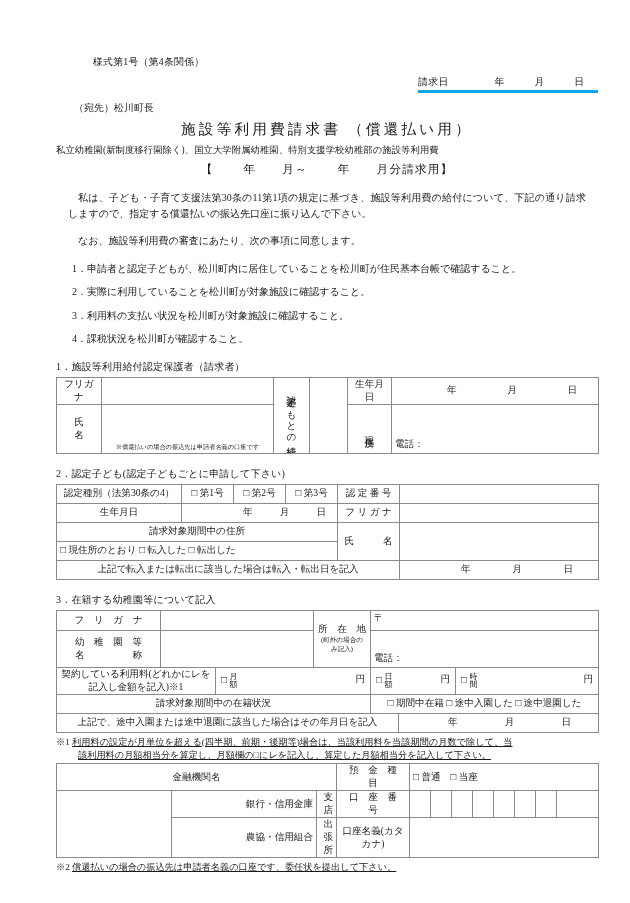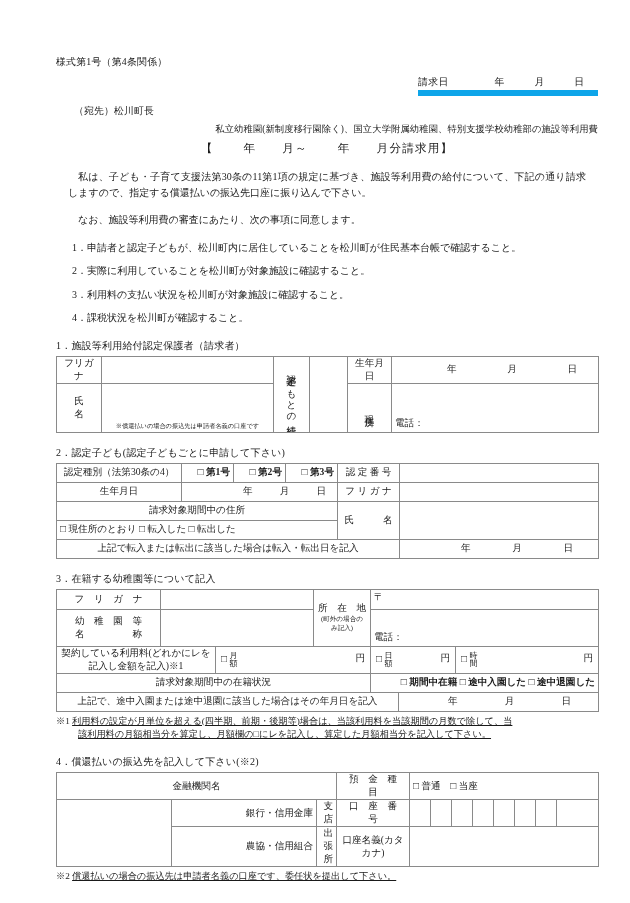--- a/index.html
+++ b/index.html
@@ -7,30 +7,30 @@
     width:630px;height:903px;
     background:#ffffff;
     font-family:"Liberation Serif","DejaVu Serif",serif;
     color:#1a1a1a;
     font-size:9.6px;
     -webkit-font-smoothing:none;
   }
   .page{position:relative;width:630px;height:903px;box-sizing:border-box;padding:56px 32px 0 56px;}
 
   
-  .formno{font-size:9.8px;letter-spacing:.3px;}
+  .formno{font-size:9.8px;letter-spacing:.3px;margin-left:37px;}
   .dateline-wrap{display:flex;justify-content:flex-end;margin-top:7px;}
-  .dateline{border-bottom:6px solid #0ea5e9;display:flex;align-items:flex-end;padding-bottom:1px;width:180px;font-size:9.8px;}
+  .dateline{border-bottom:3px solid #0ea5e9;display:flex;align-items:flex-end;padding-bottom:1px;width:180px;font-size:9.8px;}
   .dateline .lbl{letter-spacing:.4px;}
   .dateline .y{margin-left:46px;}
   .dateline .m{margin-left:30px;}
   .dateline .d{margin-left:30px;}
   .addressee{margin-top:9px;margin-left:18px;font-size:9.8px;letter-spacing:.2px;}
   .title{text-align:center;font-size:14.6px;letter-spacing:3.2px;margin-top:5px;font-weight:normal;}
-  .subtitle{text-align:right;font-size:9.3px;letter-spacing:.1px;margin-top:5px;}
+  .subtitle{text-align:left;font-size:9.3px;letter-spacing:.1px;margin-top:5px;}
   .period{text-align:center;font-size:11.6px;letter-spacing:1.2px;margin-top:5px;}
   .period .sp{display:inline-block;width:30px;}
   .period .sp2{display:inline-block;width:26px;}
 
   
   .para{margin-top:13px;font-size:10px;line-height:1.55;text-align:justify;}
   .para p{margin:12px;text-indent:1em;}
   .consent{margin-top:4px;font-size:10px;line-height:1.55;}
   .consent .ci{margin:0 0 8px 0;padding-left:16px;}
 
@@ -42,21 +42,21 @@
   table.f td{
     border:1px solid #8a8a8a;
     padding:0 3px;
     font-size:9.6px;
     vertical-align:middle;
     height:18px;
     background:#ffffff;
     overflow:hidden;
   }
   td.g{background:#d4d4d4;text-align:center;}
-  td.c{text-align:right;font-weight:bold;}
+  td.c{text-align:center;}
   td.r{text-align:right;}
   td.l{text-align:left;}
   .sp-just{display:flex;justify-content:space-between;padding:0 5px;}
   .sp-just-n{display:flex;justify-content:space-between;padding:0 2px;}
   .vert{writing-mode:vertical-rl;text-orientation:upright;letter-spacing:1px;line-height:1;margin:0 auto;display:inline-block;}
   .tiny{font-size:6.6px;letter-spacing:0;}
   .tiny7{font-size:7.2px;letter-spacing:0;}
   .note-inline{font-size:6.2px;color:#222;}
   .cb{font-size:10px;}
   .dotted-b{border-bottom:1px dotted #aaa;}
@@ -80,20 +80,21 @@
   <div class="dateline-wrap">
     <div class="dateline">
       <span class="lbl">請求日</span>
       <span class="y">年</span>
       <span class="m">月</span>
       <span class="d">日</span>
     </div>
   </div>
 
   <div class="addressee">（宛先）松川町長</div>
+  <div class="title">施設等利用費請求書 （償還払い用）</div>
   <div class="subtitle">私立幼稚園(新制度移行園除く)、国立大学附属幼稚園、特別支援学校幼稚部の施設等利用費</div>
 
   <div class="period">
     <span>【</span><span class="sp"></span><span>年</span><span class="sp2"></span><span>月～</span><span class="sp"></span><span>年</span><span class="sp2"></span><span>月分請求用】</span>
   </div>
 
   <div class="para">
     <p>私は、子ども・子育て支援法第30条の11第1項の規定に基づき、施設等利用費の給付について、下記の通り請求しますので、指定する償還払いの振込先口座に振り込んで下さい。</p>
     <p>なお、施設等利用費の審査にあたり、次の事項に同意します。</p>
   </div>
@@ -311,21 +312,20 @@
     </tr>
   </tbody>
     </table>
 
   <div class="ftnote">
     <span class="hang"><span>※1</span>
       <span class="u">利用料の設定が月単位を超える(四半期、前期・後期等)場合は、当該利用料を当該期間の月数で除して、当</span></span>
     <span class="hang2 u">該利用料の月額相当分を算定し、月額欄の□にレを記入し、算定した月額相当分を記入して下さい。</span>
   </div>
 
-  <div class="sec-h">4．償還払いの振込先を記入して下さい(※2)</div>
   <table class="f">
     <colgroup>
       <col style="width:115px">
         <col style="width:145px">
         <col style="width:20px">
         <col style="width:73px">
       <col style="width:21px">
         <col style="width:21px">
         <col style="width:21px">
         <col style="width:21px">

